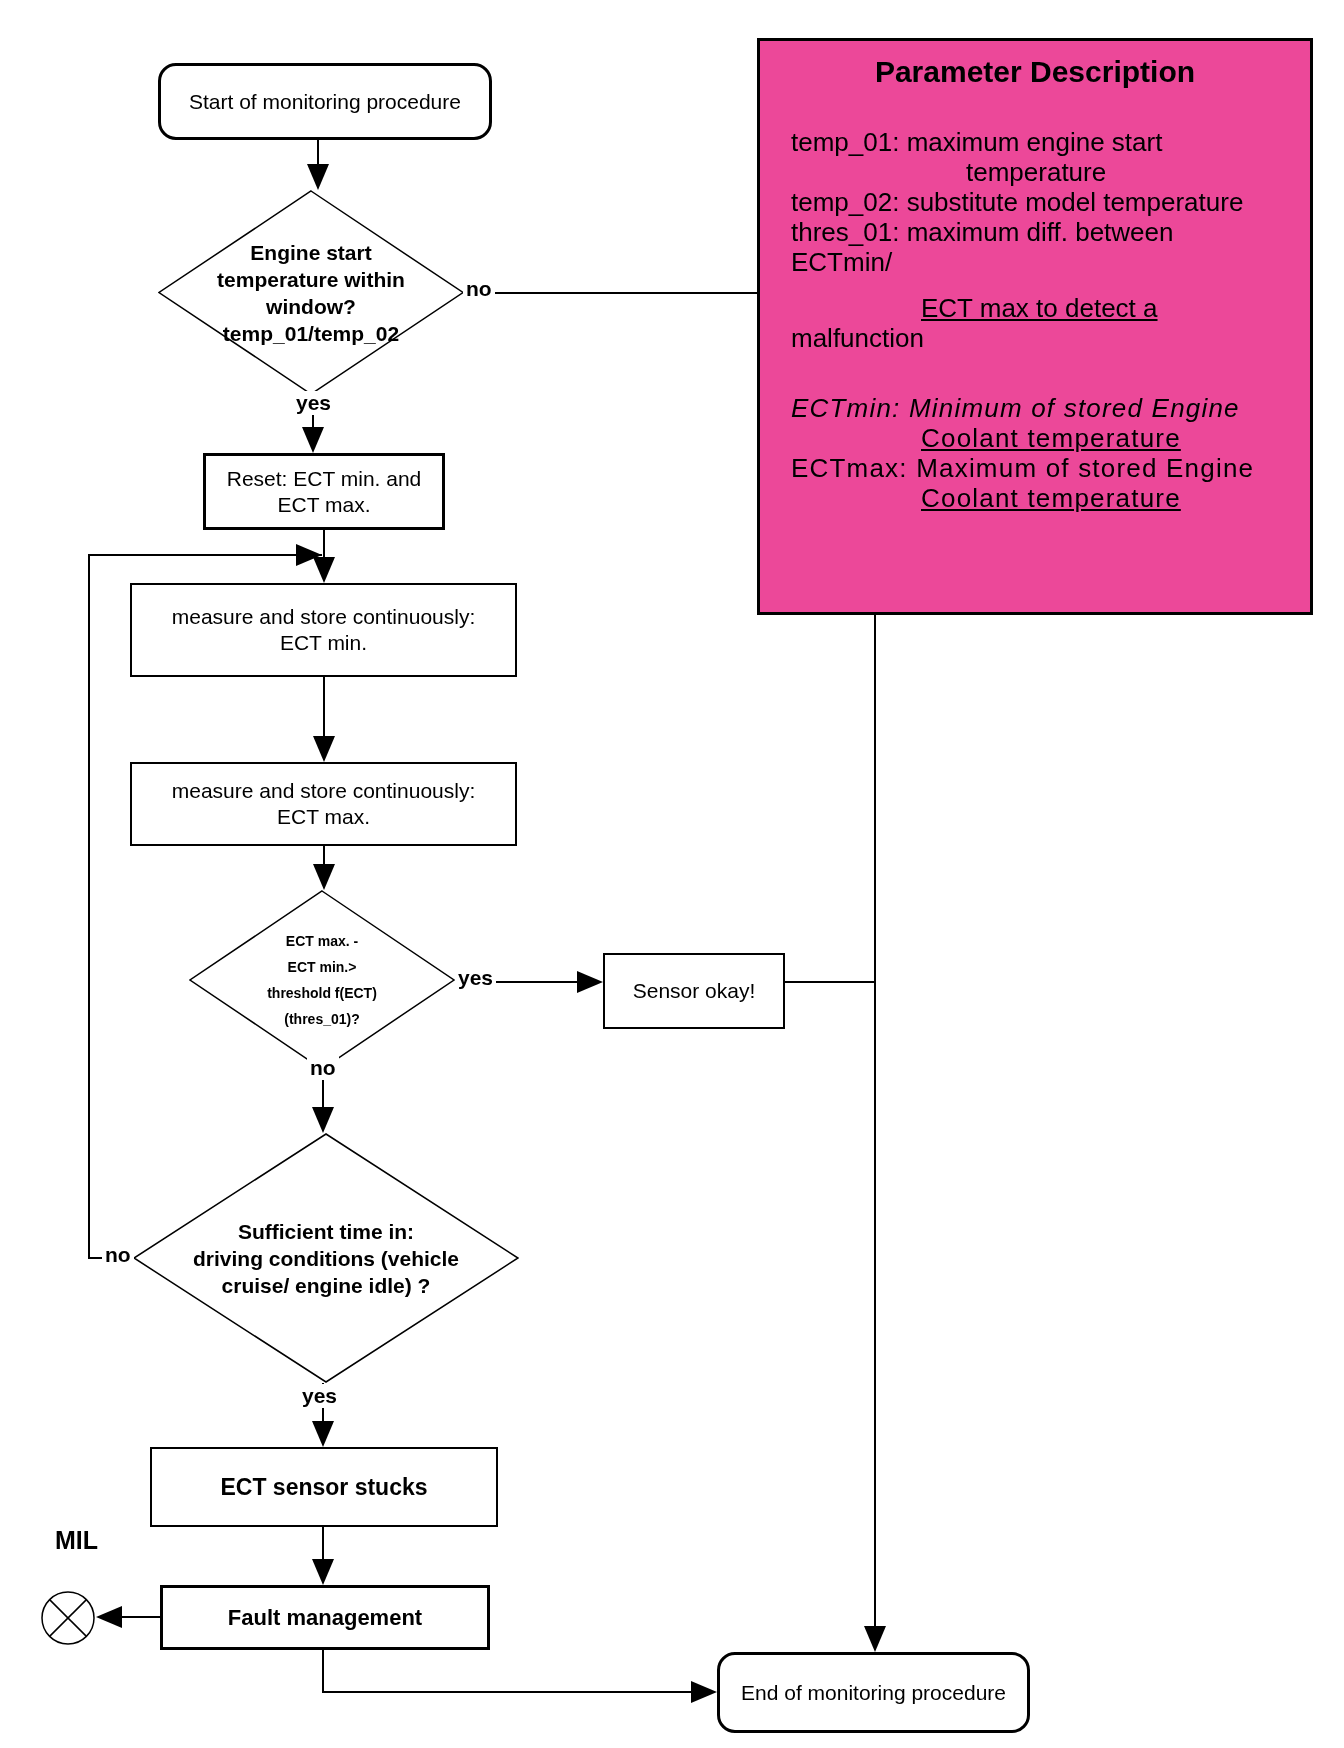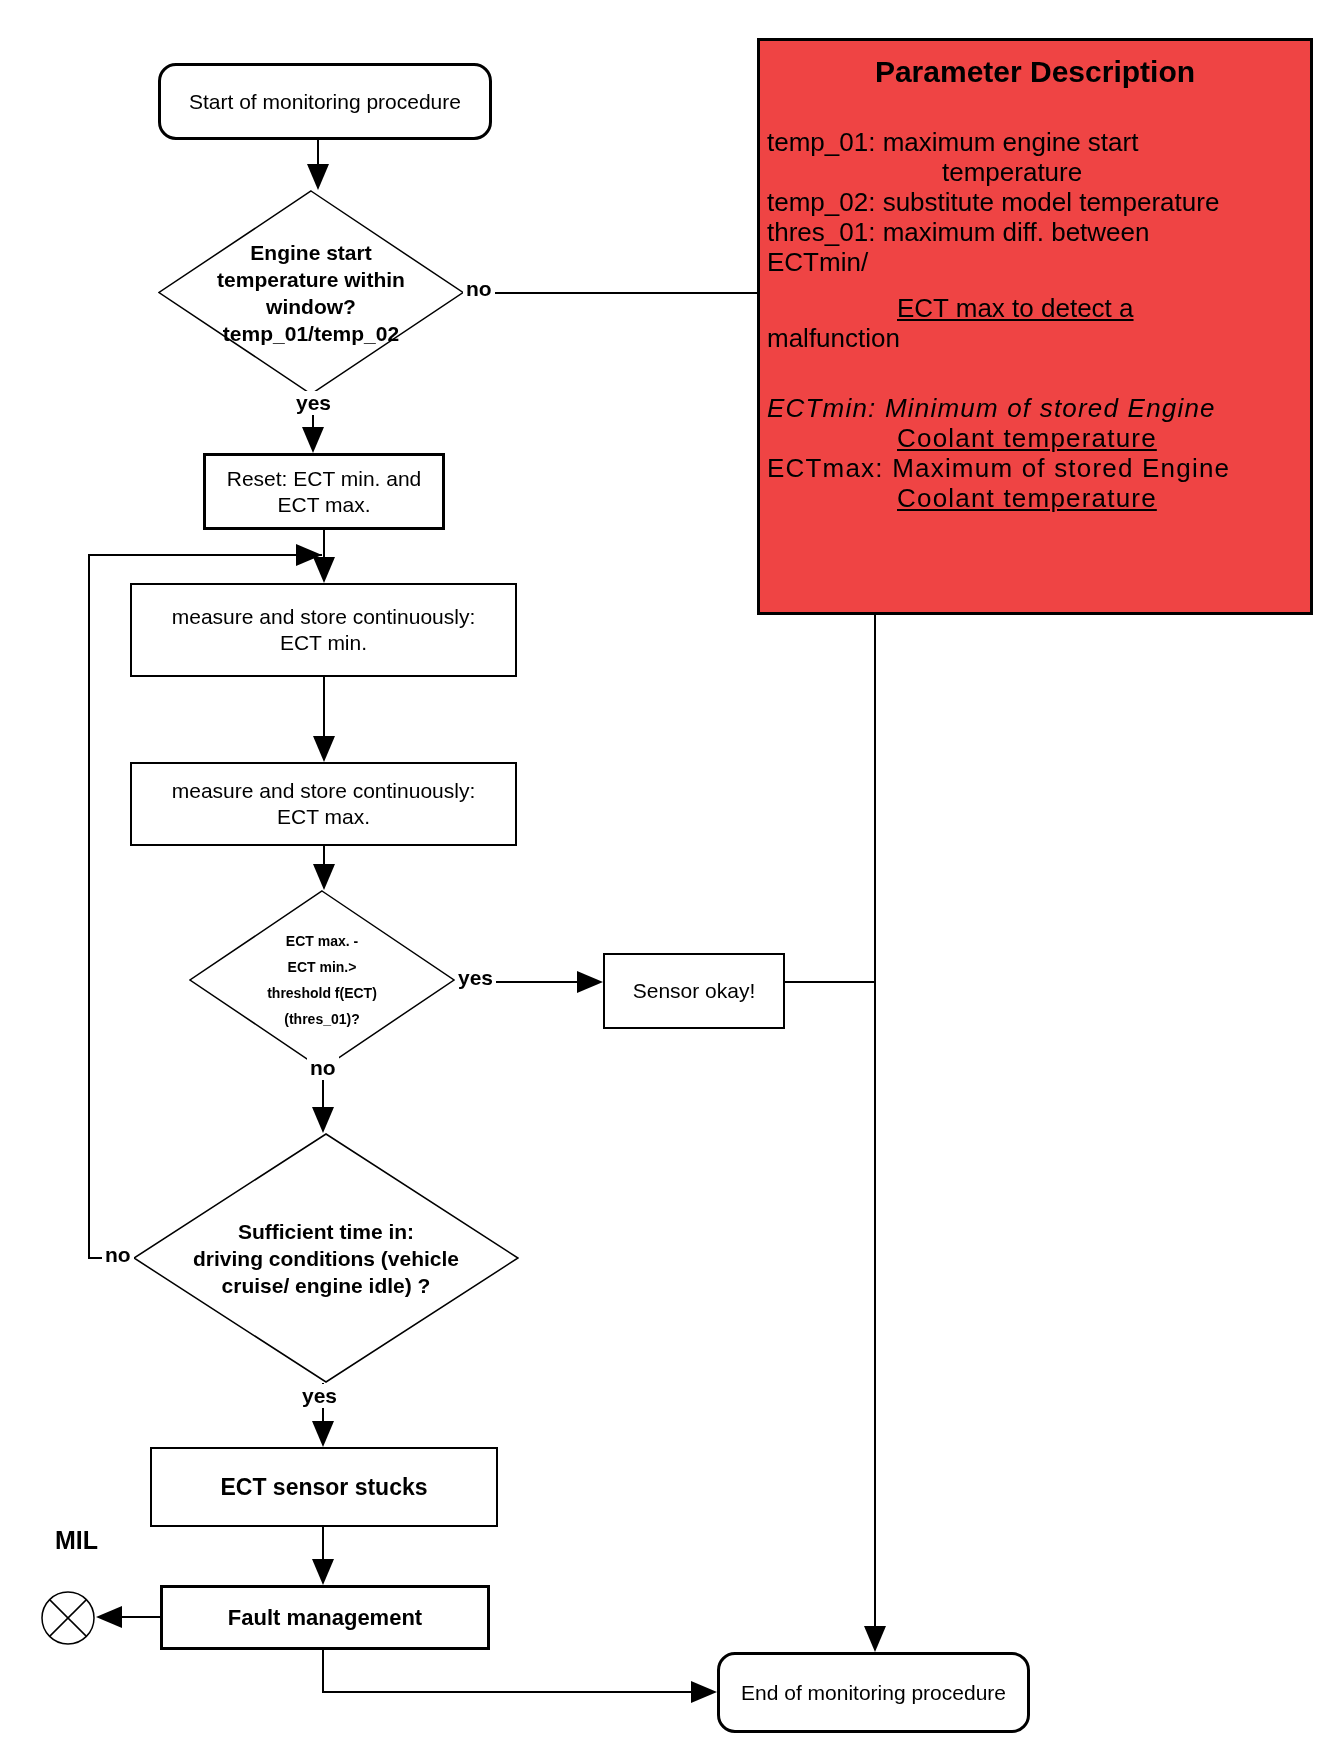--- a/index.html
+++ b/index.html
@@ -32,26 +32,26 @@
   .ar-r{border-width:11px 0 11px 26px;border-left-color:#000;}
   .ar-l{border-width:11px 26px 11px 0;border-right-color:#000;}
   
   .edge-label{
     position:absolute;font-size:21px;line-height:24px;font-weight:700;
     background:#fff;padding:0 3px;
   }
   
   .param-box{
     position:absolute;left:757px;top:38px;width:556px;height:577px;
-    box-sizing:border-box;border:3px solid #000;background:#ef4444;
+    box-sizing:border-box;border:3px solid #000;background:#ec4899;
   }
   .param-title{
     margin-top:14px;text-align:center;font-size:30px;font-weight:700;
   }
-  .param-body{margin-top:38px;padding-left:7px;padding-right:6px;}
+  .param-body{margin-top:38px;padding-left:7px;padding-right:6px;margin-left:24px;}
   .p-line{font-size:26px;line-height:30px;}
   .ind-lg{padding-left:175px;}
   .ind-md{padding-left:130px;text-decoration:underline;}
   .gap-sm{margin-top:16px;}
   .gap-lg{margin-top:40px;font-style:italic;}
   .wide{letter-spacing:1.2px;}
   
   .mil-label{position:absolute;font-size:25px;font-weight:700;}
   .mil-sym{position:absolute;}
 </style>

